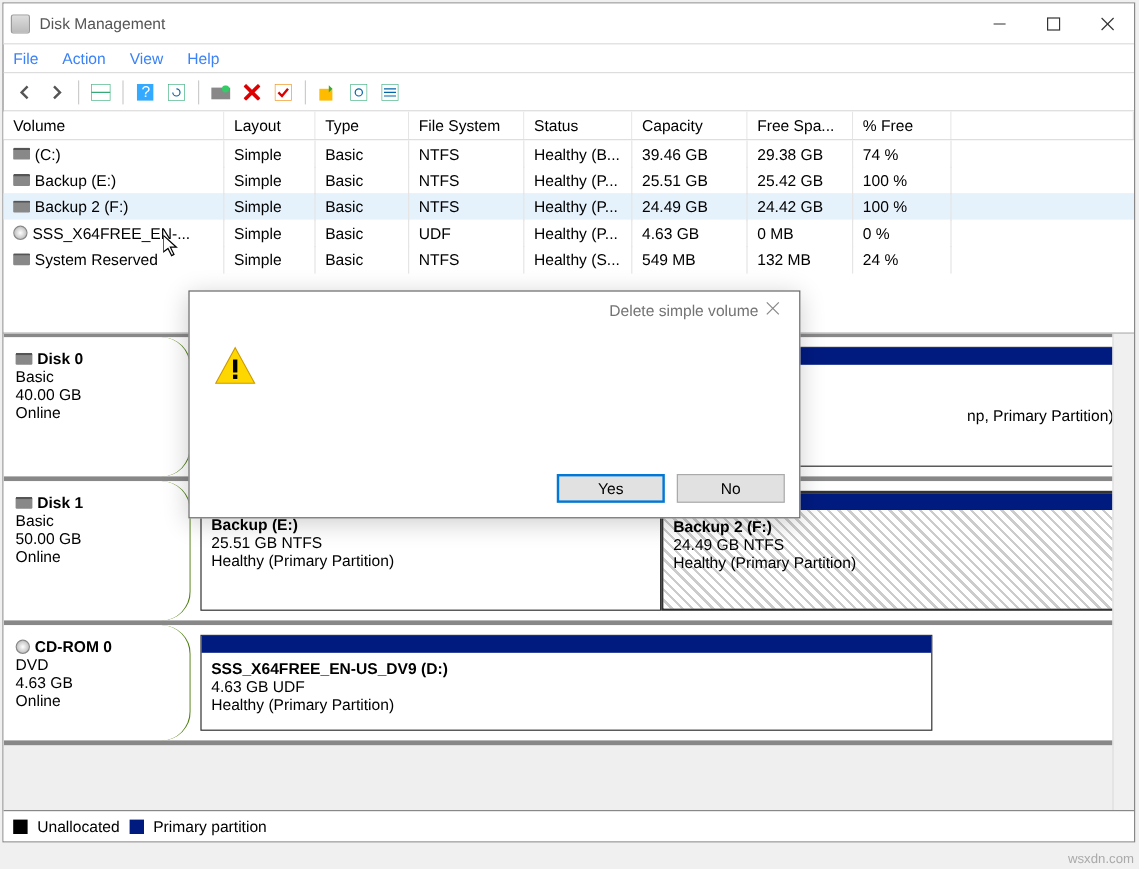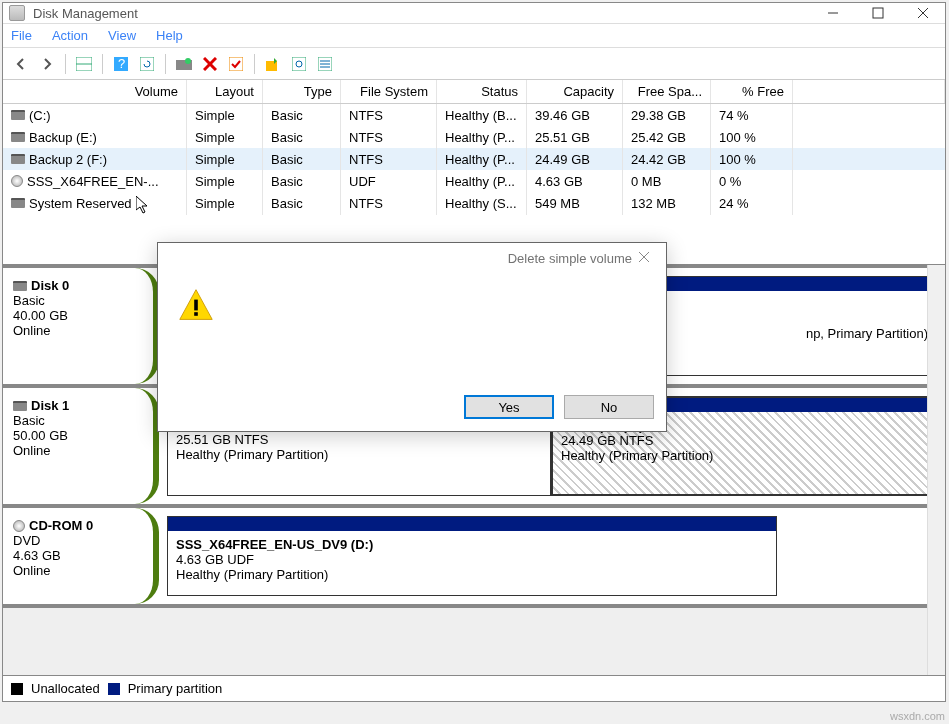--- a/index.html
+++ b/index.html
@@ -1,42 +1,42 @@
 <!DOCTYPE html>
 <html><head>
 <meta charset="utf-8">
 <style>
 * { box-sizing: border-box; font-family: "Segoe UI", Tahoma, sans-serif; font-size: 13px; }
 body { margin: 0; background: #f0f0f0; width: 949px; height: 724px; overflow: hidden; position: relative; }
 .window { position: absolute; left: 2px; top: 2px; width: 944px; height: 700px; background: #fff; border: 1px solid #888; display: flex; flex-direction: column; }
-.titlebar { height: 21px; display: flex; align-items: center; padding: 0 0 0 6px; border-bottom: 1px solid #ddd; background: #fff; }
+.titlebar { height: 34px; display: flex; align-items: center; padding: 0 0 0 6px; border-bottom: 1px solid #ddd; background: #fff; }
 .titlebar .appicon { width: 16px; height: 16px; margin-right: 8px; background: linear-gradient(#ddd,#bbb); border: 1px solid #999; border-radius: 2px; position:relative;}
 .titlebar .title { flex: 1; color: #555; }
 .winbtns { display: flex; height: 100%; }
 .winbtn { width: 45px; display: flex; align-items: center; justify-content: center; color: #333; }
 .winbtn svg { width:12px; height:12px; }
 .menubar { height: 24px; display: flex; align-items: center; padding: 0 8px; gap: 20px; border-bottom: 1px solid #ddd; }
 .menubar span { color: #3b82f6; }
 .toolbar { height: 32px; display: flex; align-items: center; padding: 0 6px; gap: 2px; border-bottom: 1px solid #ccc; }
 .tbtn { width: 24px; height: 24px; display: flex; align-items: center; justify-content: center; border: 1px solid transparent; }
 .tsep { width: 1px; height: 20px; background:#ccc; margin:0 4px;}
 .volgrid { border-bottom: 1px solid #888; }
 .gridhead { display: flex; background: #fff; border-bottom: 1px solid #ccc; }
 .gridhead .col, .gridrow .col { padding: 4px 8px; border-right: 1px solid #e5e5e5; overflow: hidden; white-space: nowrap; text-overflow: ellipsis; }
-.gridhead .col { background: #fff; font-weight: normal; text-align: right; }
+.gridhead .col { background: #fff; font-weight: normal; }
 .c0{width:184px}.c1{width:76px}.c2{width:78px}.c3{width:96px}.c4{width:90px}.c5{width:96px}.c6{width:88px}.c7{width:82px}.c8{flex:1}
 .gridbody { height: 160px; background:#fff; position:relative;}
 .gridrow { display: flex; height: 22px; align-items: center; }
 .gridrow .c0 { display:flex; align-items:center; gap:4px;}
 .volicon { width:14px; height:10px; background:#888; border-radius:1px; border-top:2px solid #555; flex-shrink:0;}
 .cdicon { width:12px; height:12px; border-radius:50%; background:radial-gradient(#fff,#aaa); border:1px solid #888; flex-shrink:0;}
 .diskarea { flex: 1; background: #efefef; display: flex; overflow:hidden; position:relative;}
 .diskscroll { flex:1; overflow-y:auto; border-top:3px solid #888;}
 .diskrow { display: flex; border-bottom: 4px solid #888; background:#fff; min-height:120px;}
-.diskinfo { width: 156px; padding: 10px 10px; border-right: 6px solid #4d7c0f; border-radius: 24px; }
+.diskinfo { width: 156px; padding: 10px 10px; border-right: 1px solid #4d7c0f; border-radius: 24px; }
 .diskinfo .dname { font-weight: bold; display:flex; align-items:center; gap:4px;}
 .diskvols { flex: 1; display: flex; padding: 8px; gap: 0px; }
 .volbox { border: 1px solid #333; display:flex; flex-direction:column;}
 .volbar { height: 14px; background: #001b80; }
 .volbody { padding: 6px 8px; flex:1;}
 .volbody .vtitle { font-weight: bold; }
 .hatched .volbar { background:#001b80;}
 .hatched .volbody { background: repeating-linear-gradient(45deg,#fff,#fff 4px,#ccc 4px,#ccc 6px);}
 .legend { height: 26px; border-top: 1px solid #888; display:flex; align-items:center; padding:0 8px; gap:8px; background:#fff;}
 .legbox { width:12px; height:12px; display:inline-block;}

